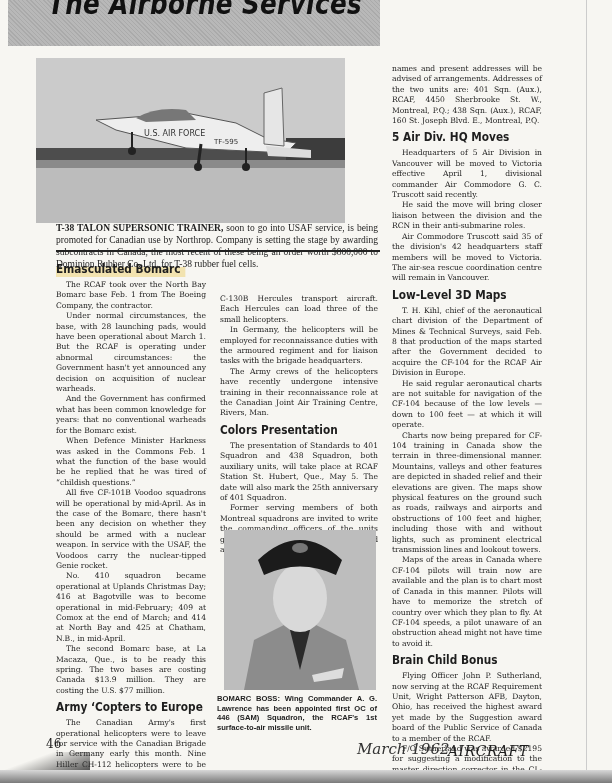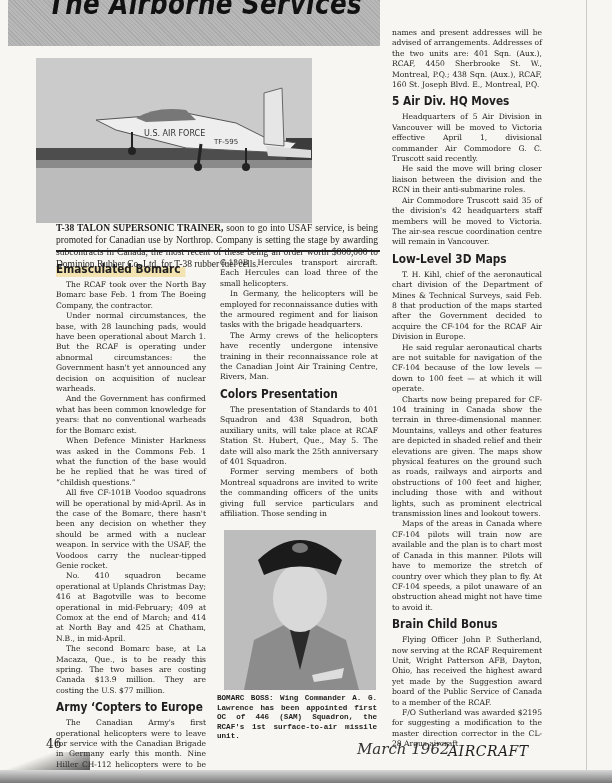--- a/index.html
+++ b/index.html
@@ -1,35 +1,35 @@
 <!DOCTYPE html>
 <html><head>
 <meta charset="utf-8">
 <style>
   html, body { margin:0; padding:0; }
   body { width:612px; height:783px; background:#f7f6f2; position:relative; overflow:hidden; font-family:"DejaVu Serif", serif; color:#1e1e1e; }
   .page { position:absolute; left:0; top:0; width:612px; height:783px; }
   .title-band { position:absolute; left:8px; top:0; width:372px; height:46px;
     background: repeating-linear-gradient(45deg,#aaa 0 1px,#b8b8b8 1px 3px), #b0b0b0; }
   .title-text { position:absolute; left:40px; top:-14px; font-family:"DejaVu Sans", sans-serif; font-weight:bold; font-style:italic; font-size:30px; letter-spacing:0.5px; color:#111; transform:scaleX(0.82); transform-origin:left top; white-space:nowrap; }
-  .photo-jet { position:absolute; left:36px; top:58px; width:276px; height:165px;
+  .photo-jet { position:absolute; left:36px; top:58px; width:309px; height:165px;
     background: linear-gradient(180deg,#cfcfcf 0%,#c4c4c4 55%,#5a5a5a 58%,#3a3a3a 62%,#9a9a9a 64%,#bdbdbd 100%); overflow:hidden; }
   .caption-jet { position:absolute; left:56px; top:222px; width:322px; font-family:"Liberation Serif", serif; font-size:9.5px; line-height:12px; text-align:justify; }
   .caption-jet b { font-weight:bold; }
   .rule { position:absolute; left:56px; top:250px; width:324px; height:2px; background:#222; }
   .col { position:absolute; font-family:"DejaVu Serif", serif; font-size:7.6px; line-height:10.4px; text-align:justify; }
   .col p { margin:0; text-indent:10px; }
-  .col p.noindent { text-indent:0; }
+  .col p.noindent { text-indent:0;margin-top:36px; }
   .head { font-family:"DejaVu Sans", sans-serif; font-weight:bold; font-size:12px; line-height:16px; margin:3px 0 3px 0; transform:scaleX(0.88); transform-origin:left; white-space:nowrap; text-indent:0; }
   .head.hl { background:linear-gradient(180deg,transparent 0 40%,#f2e3b0 40% 100%); display:inline-block; padding-right:6px; }
   .col1 { left:56px; top:258px; width:150px; }
   .col2 { left:220px; top:258px; width:158px; }
   .col3 { left:392px; top:28px; width:150px; }
   .photo-portrait { position:absolute; left:224px; top:530px; width:152px; height:160px; background:#b9b9b9; overflow:hidden; }
-  .caption-portrait { position:absolute; left:217px; top:694px; width:160px; font-family:Liberation Mono, monospace; font-weight:bold; font-size:7.6px; line-height:9.6px; text-align:justify; }
+  .caption-portrait { position:absolute; left:217px; top:694px; width:160px; font-family:Liberation Sans, sans-serif; font-weight:bold; font-size:7.6px; line-height:9.6px; text-align:justify; }
   .page-num { position:absolute; left:46px; top:737px; font-family:"DejaVu Serif", serif; font-size:12px; }
   .handwriting { position:absolute; left:357px; top:740px; font-family:"DejaVu Serif", serif; font-style:italic; font-size:15px; color:#333; }
   .footer-mag { position:absolute; left:448px; top:743px; font-family:"DejaVu Serif", serif; font-style:italic; font-size:14px; letter-spacing:0.5px; }
   .vline { position:absolute; left:586px; top:0; width:1px; height:783px; background:#ccc; }
   .bottom-shadow { position:absolute; left:0; top:770px; width:612px; height:13px; background:linear-gradient(180deg,#d8d8d8,#7a7a7a); }
   .corner-dark { position:absolute; left:0; top:752px; width:90px; height:31px; background:linear-gradient(160deg,transparent 30%,#333 90%); }
 </style>
 </head>
 <body>
 

